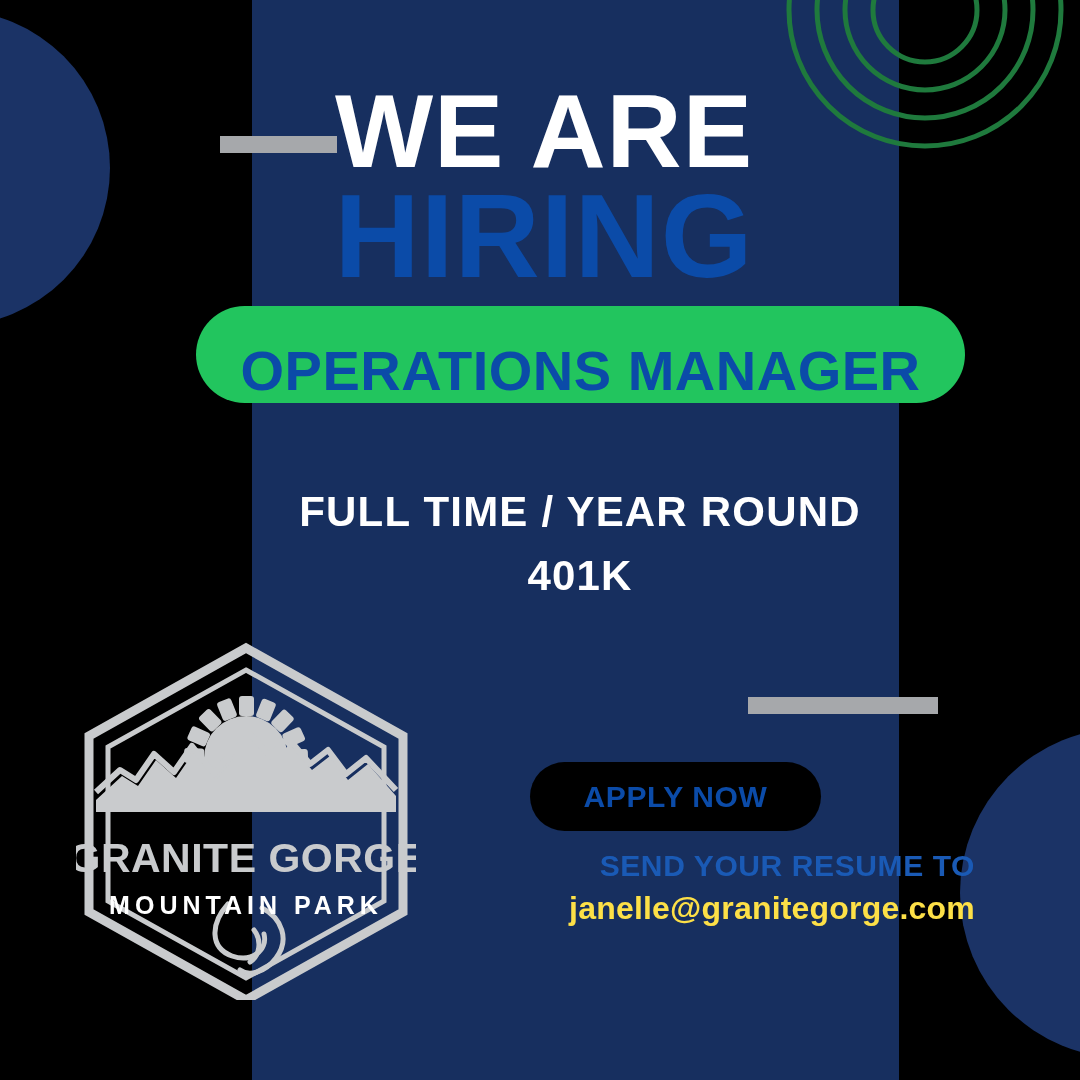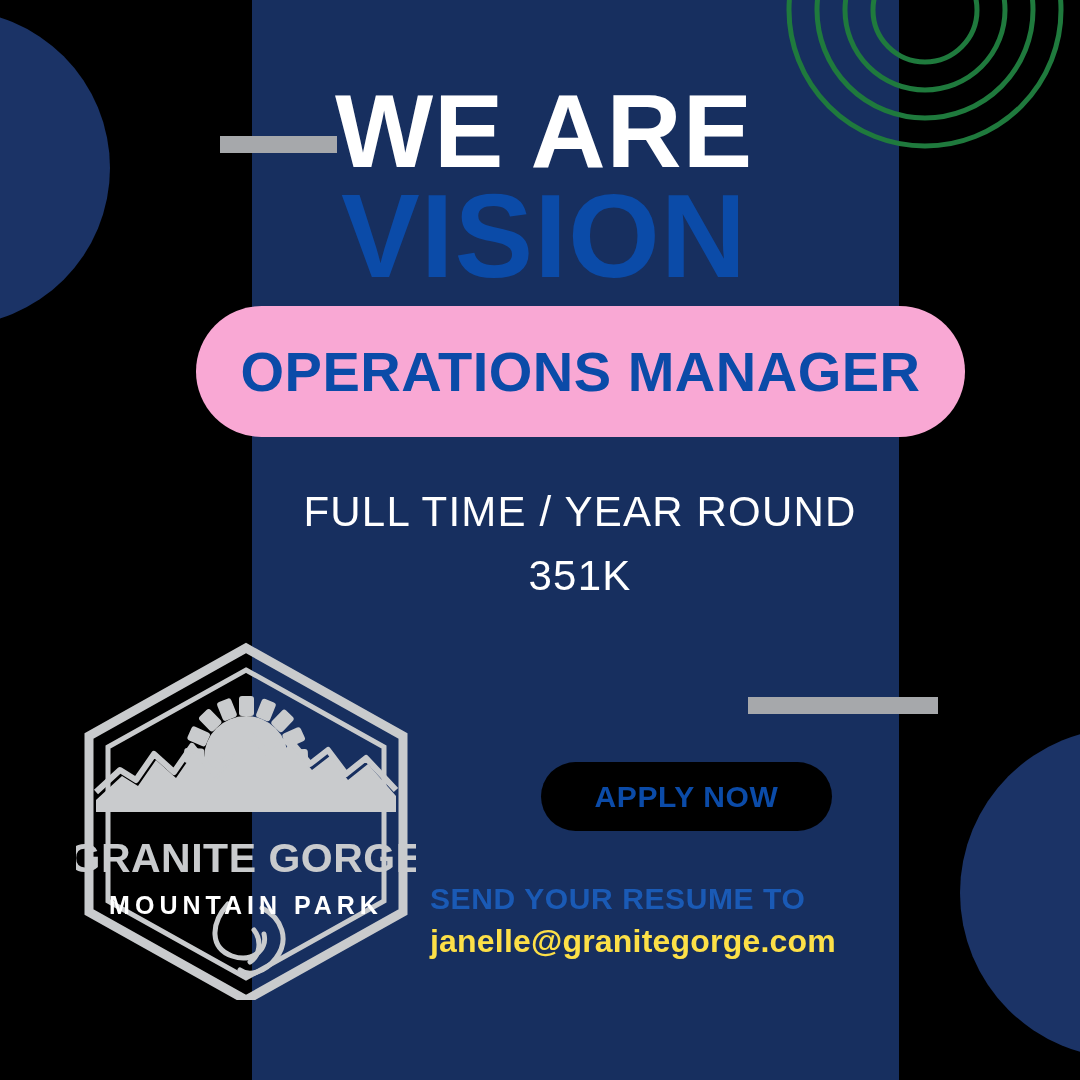--- a/index.html
+++ b/index.html
@@ -76,25 +76,25 @@
     line-height:0.96;
     font-weight:bold;
     letter-spacing:1px;
     color:#0B4BA8;
   }
 
   
   .role-pill {
     position:absolute;
     left:196px; top:306px;
-    width:769px; height:131px;
-    background:#f9a8d4;
+    width:769px; height:97px;
+    background:#22c55e;
     border-radius:69px;
     display:flex;
-    align-items:center;
+    align-items:flex-end;
     justify-content:center;
   }
   .role-pill-label {
     font-size:56px;
     font-weight:bold;
     letter-spacing:0.5px;
     color:#0B4BA8;
     white-space:nowrap;
   }
 
@@ -102,58 +102,58 @@
   .benefits {
     position:absolute;
     left:200px; top:480px;
     width:760px;
     text-align:center;
   }
   .benefit-line {
     display:block;
     font-size:42px;
     line-height:1.52;
-    font-weight:400;
+    font-weight:700;
     letter-spacing:1.2px;
     color:#FFFFFF;
   }
 
   
   .logo {
     position:absolute;
     left:76px; top:640px;
     width:340px; height:360px;
   }
   .logo svg { display:block; }
 
   
   .apply-btn {
     position:absolute;
-    left:541px; top:762px;
+    left:530px; top:762px;
     width:291px; height:69px;
     background:#000000;
     border-radius:40px;
     display:flex;
     align-items:center;
     justify-content:center;
     border:none;
     cursor:pointer;
   }
   .apply-btn-label {
     font-size:30px;
     font-weight:bold;
     letter-spacing:0.6px;
     color:#0B4BA8;
     white-space:nowrap;
   }
   .resume-block {
     position:absolute;
-    left:430px; top:880px;
+    left:430px; top:847px;
     width:545px;
-    text-align:left;
+    text-align:right;
   }
   .resume-label {
     display:block;
     font-size:30px;
     font-weight:bold;
     letter-spacing:0.6px;
     color:#1A5AB5;
     line-height:1.25;
   }
   .resume-email {
@@ -185,30 +185,30 @@
         <circle cx="130" cy="130" r="136" stroke="#1F7A3D" stroke-width="5" fill="none"></circle>
       </svg>
     </div>
 
     <div class="dash dash-left"></div>
     <div class="dash dash-right"></div>
   </div>
 
   <div class="headline">
     <span class="we-are">WE ARE</span>
-    <span class="hiring">VISION</span>
+    <span class="hiring">HIRING</span>
   </div>
 
   <div class="role-pill">
     <span class="role-pill-label">OPERATIONS MANAGER</span>
   </div>
 
   <div class="benefits">
     <span class="benefit-line">FULL TIME / YEAR ROUND</span>
-    <span class="benefit-line">351K</span>
+    <span class="benefit-line">401K</span>
   </div>
 
   <div class="logo">
     <svg width="340" height="360" viewBox="0 0 340 360" aria-hidden="true">
       <defs>
         <clipPath id="hexclip">
           <polygon points="170,8 327,96 327,272 170,360 13,272 13,96"></polygon>
         </clipPath>
       </defs>
 

